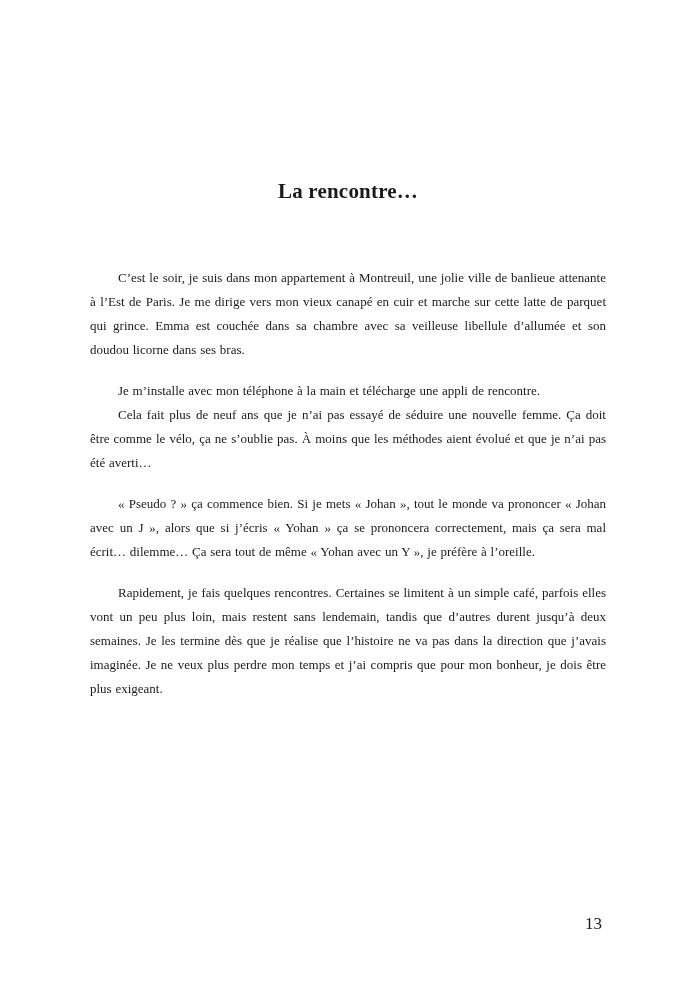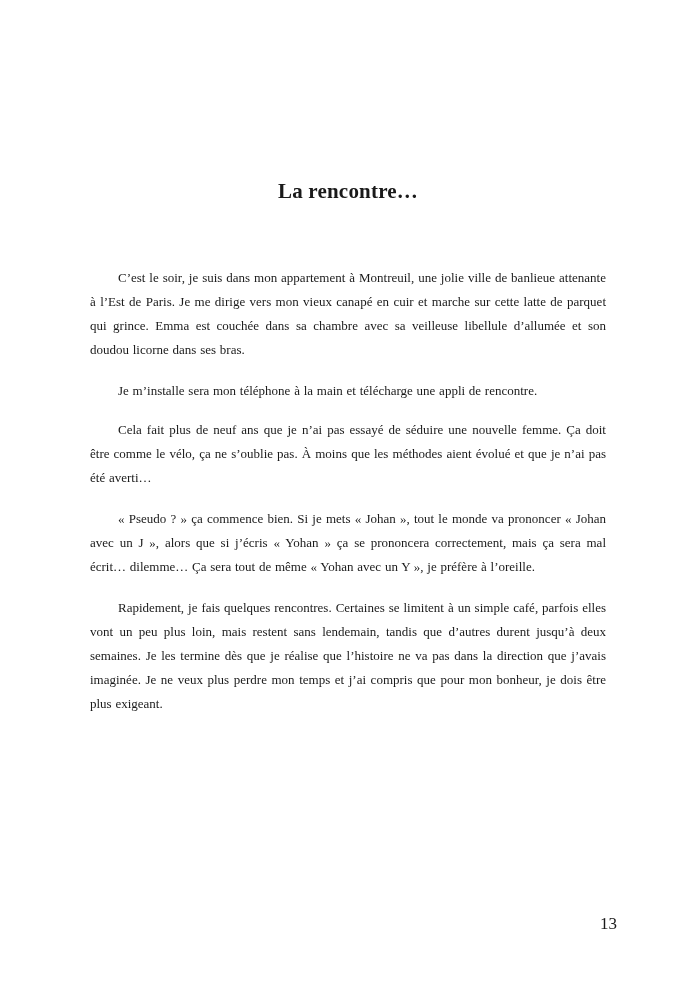--- a/index.html
+++ b/index.html
@@ -34,39 +34,39 @@
     line-height: 24px;
     text-align: justify;
     text-indent: 28px;
     margin-top: 17px;
     word-spacing: 0.5px;
   }
   .body-text p.first-para {
     margin-top: 63px;
   }
   .body-text p.no-gap {
-    margin-top: 15px;
+    margin-top: 0;
   }
   .page-number {
     position: absolute;
     top: 912px;
-    right: 83px;
+    right: 98px;
     font-size: 17px;
     line-height: 24px;
     color: #1a1a1a;
   }
 </style>
 </head>
 <body>
 
 <div class="book-page">
   <div class="text-block">
     <h1 class="chapter-title">La rencontre…</h1>
     <div class="body-text">
       <p class="first-para">C’est le soir, je suis dans mon appartement à Montreuil, une jolie ville de banlieue attenante à l’Est de Paris. Je me dirige vers mon vieux canapé en cuir et marche sur cette latte de parquet qui grince. Emma est couchée dans sa chambre avec sa veilleuse libellule d’allumée et son doudou licorne dans ses bras.</p>
-      <p>Je m’installe sera mon téléphone à la main et télécharge une appli de rencontre.</p>
+      <p>Je m’installe avec mon téléphone à la main et télécharge une appli de rencontre.</p>
       <p class="no-gap">Cela fait plus de neuf ans que je n’ai pas essayé de séduire une nouvelle femme. Ça doit être comme le vélo, ça ne s’oublie pas. À moins que les méthodes aient évolué et que je n’ai pas été averti…</p>
       <p>« Pseudo ? » ça commence bien. Si je mets « Johan », tout le monde va prononcer « Johan avec un J », alors que si j’écris « Yohan » ça se prononcera correctement, mais ça sera mal écrit… dilemme… Ça sera tout de même « Yohan avec un Y », je préfère à l’oreille.</p>
       <p>Rapidement, je fais quelques rencontres. Certaines se limitent à un simple café, parfois elles vont un peu plus loin, mais restent sans lendemain, tandis que d’autres durent jusqu’à deux semaines. Je les termine dès que je réalise que l’histoire ne va pas dans la direction que j’avais imaginée. Je ne veux plus perdre mon temps et j’ai compris que pour mon bonheur, je dois être plus exigeant.</p>
     </div>
   </div>
   <div class="page-number">13</div>
 </div>
 
 </body></html>

